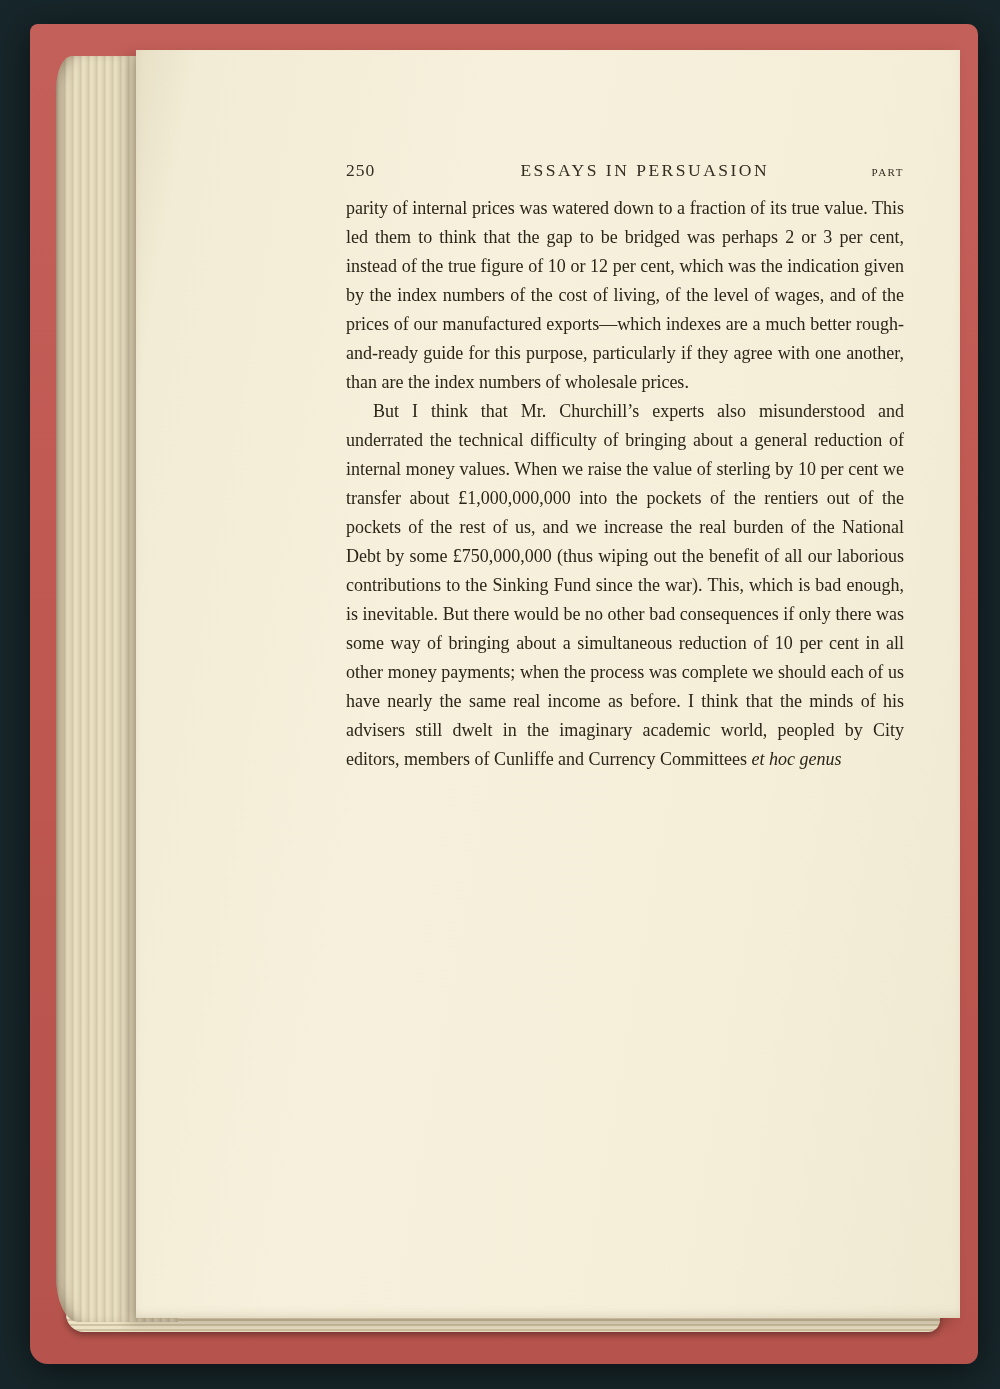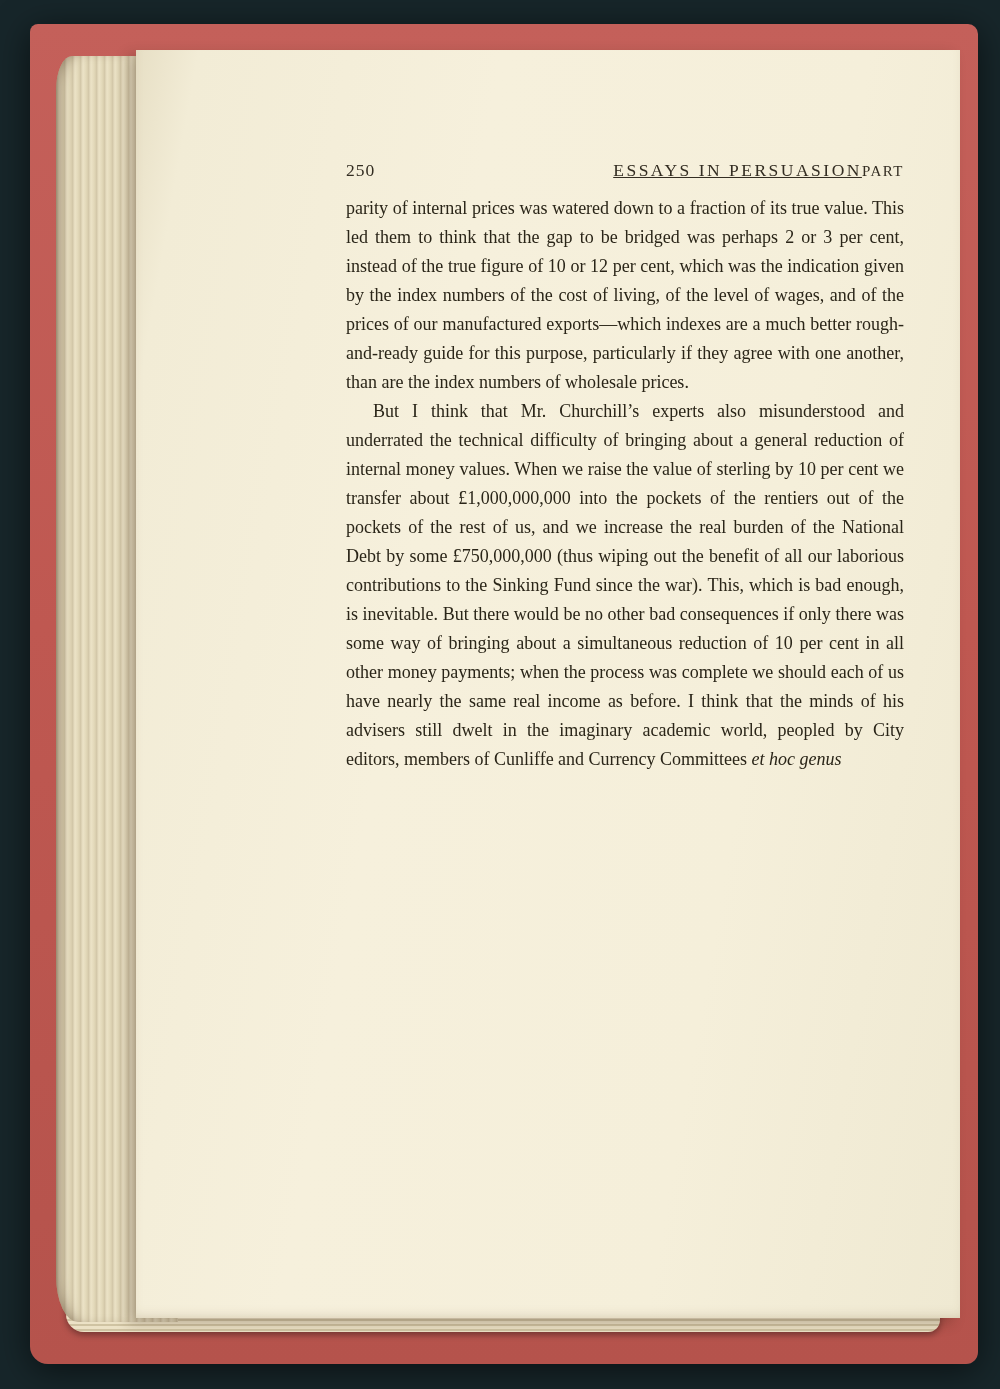--- a/index.html
+++ b/index.html
@@ -61,22 +61,22 @@
 
   .running-head {
     position: absolute;
     left: 210px; right: 56px; top: 110px;
     display: flex;
     align-items: baseline;
     font-size: 17.5px;
     color: #332d22;
   }
   .running-head .num { width: 72px; letter-spacing: 1px; }
-  .running-head .title { flex: 1; text-align: right; letter-spacing: 2.5px; text-decoration: underline; }
-  .running-head .part { font-size: 15px; letter-spacing: 1.5px; }
+  .running-head .title { flex: 1; text-align: center; letter-spacing: 2.5px; }
+  .running-head .part { font-size: 11px; letter-spacing: 1.5px; }
 
   .body-text {
     position: absolute;
     left: 210px; right: 56px; top: 144px;
     font-size: 18px;
     line-height: 29px;
     text-align: justify;
     color: #2a2518;
   }
   .para { margin: 0; }

